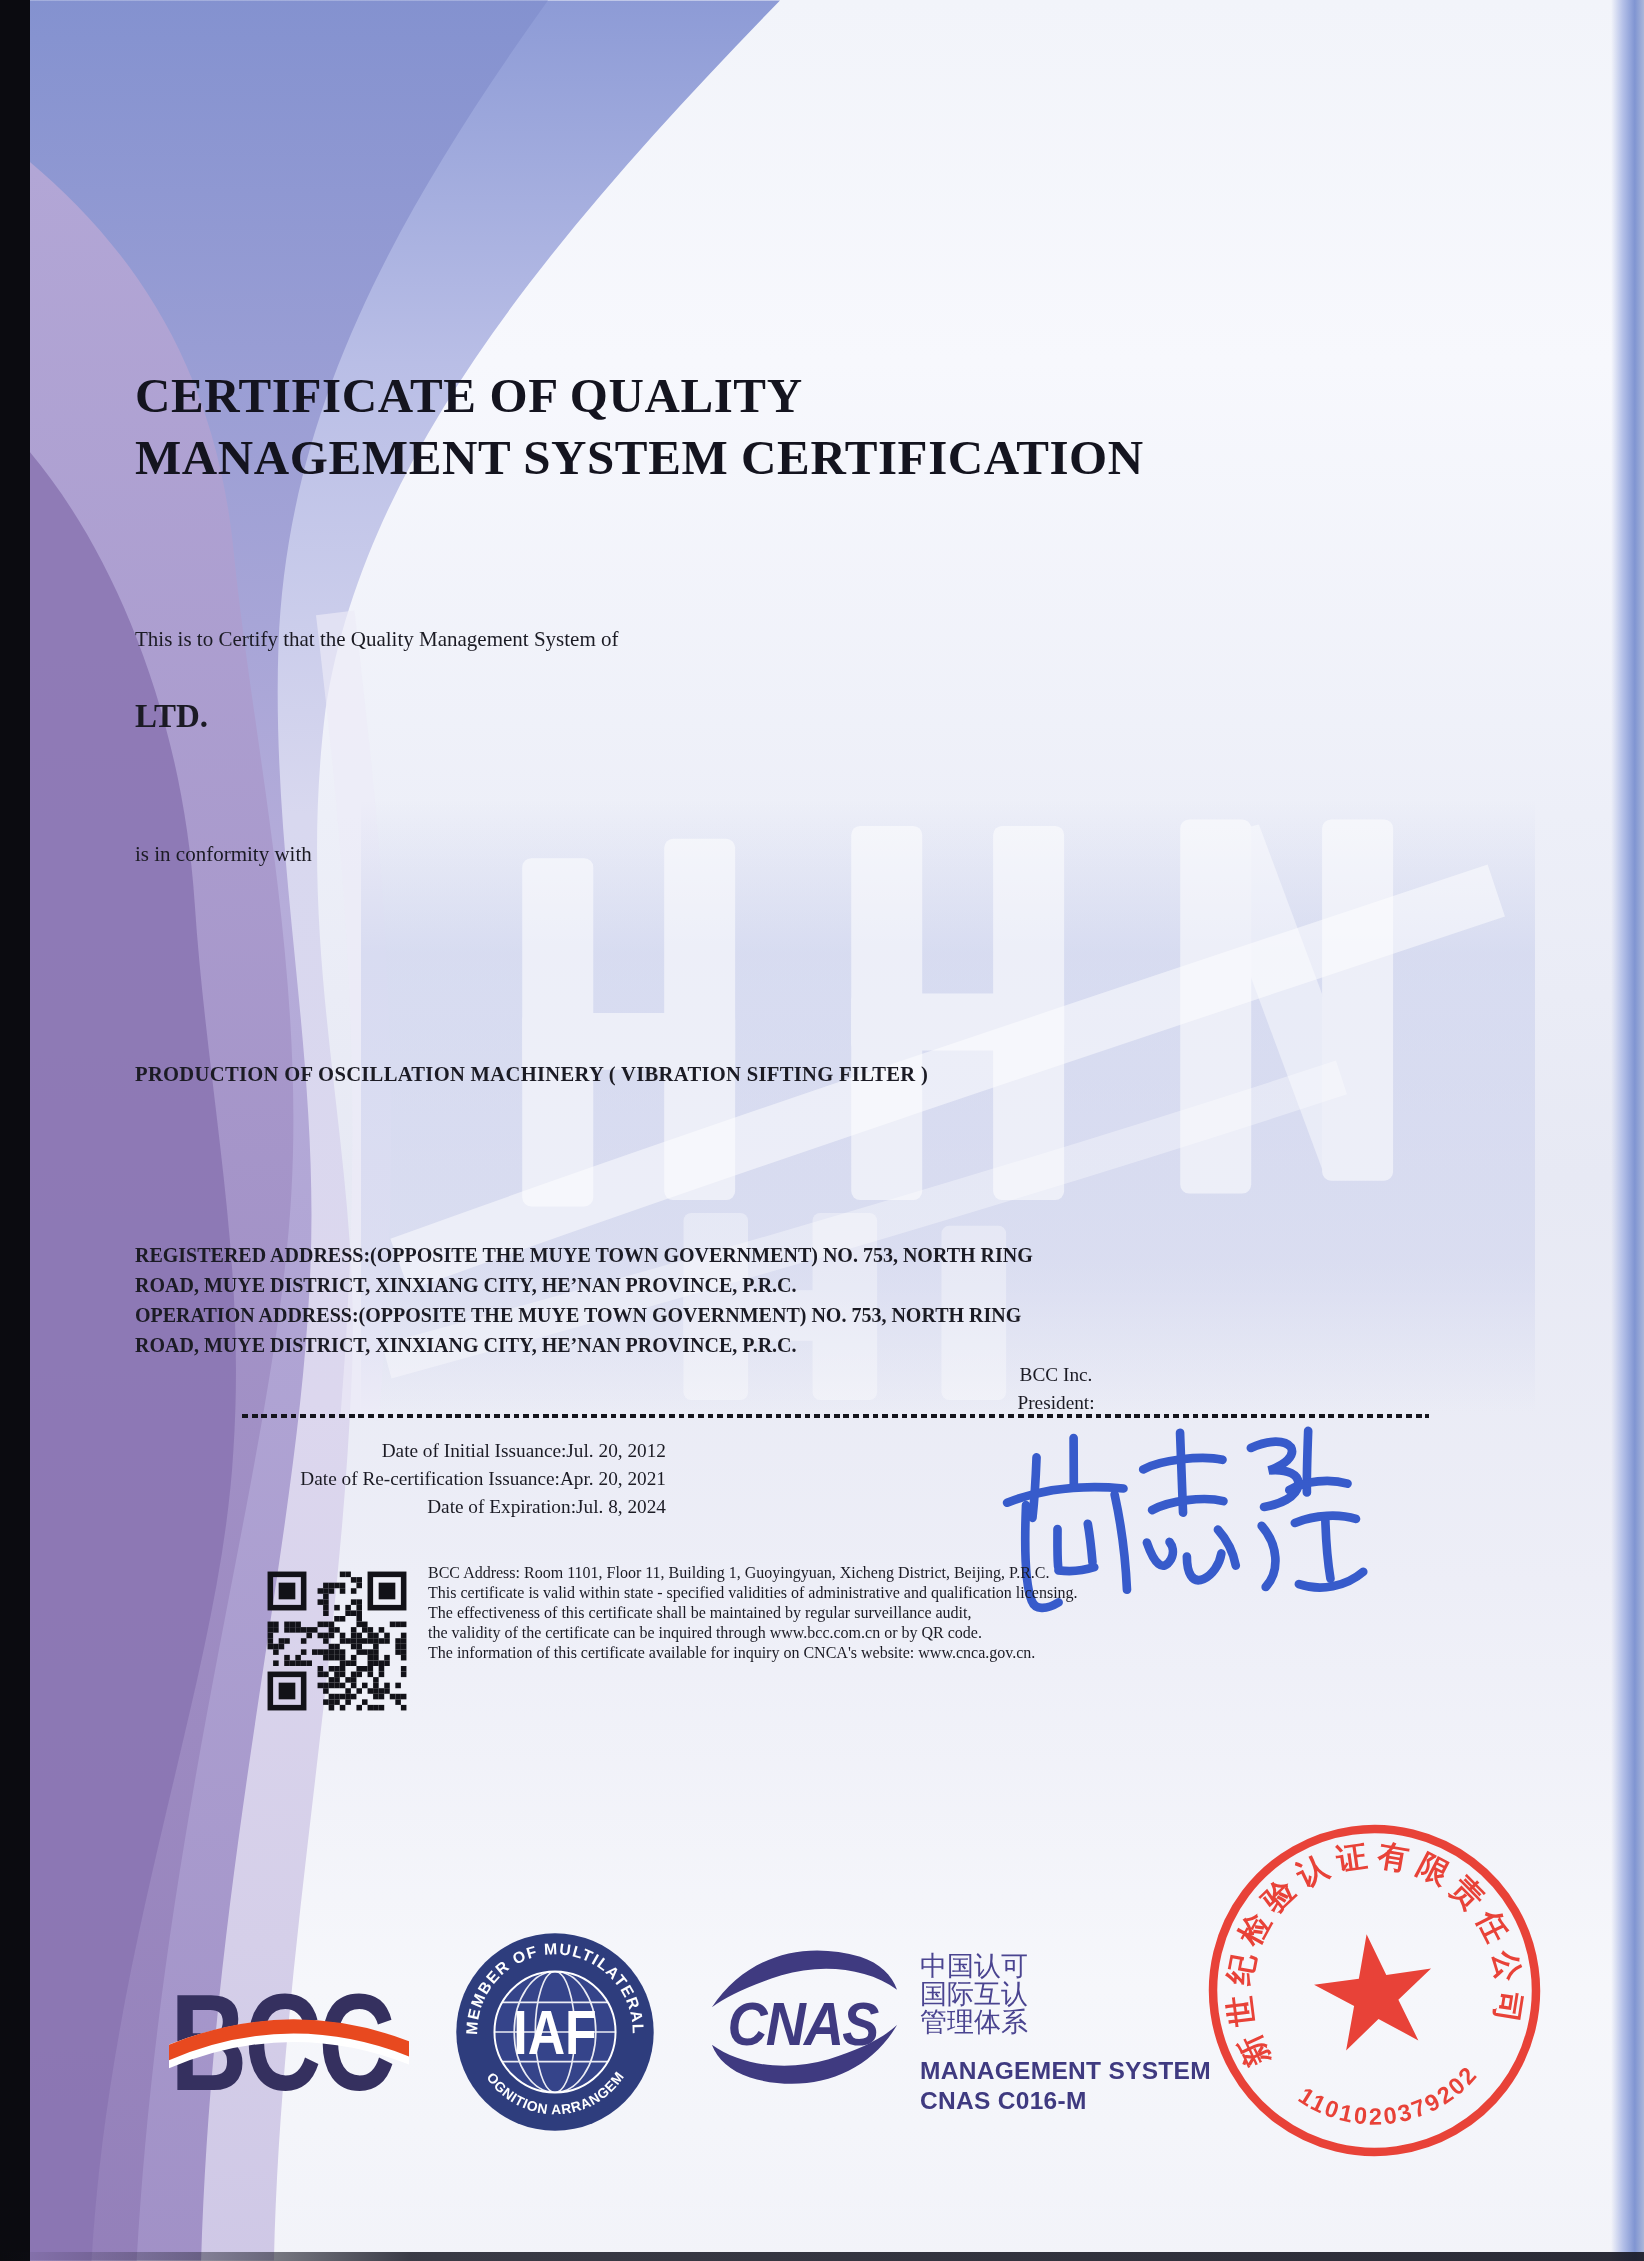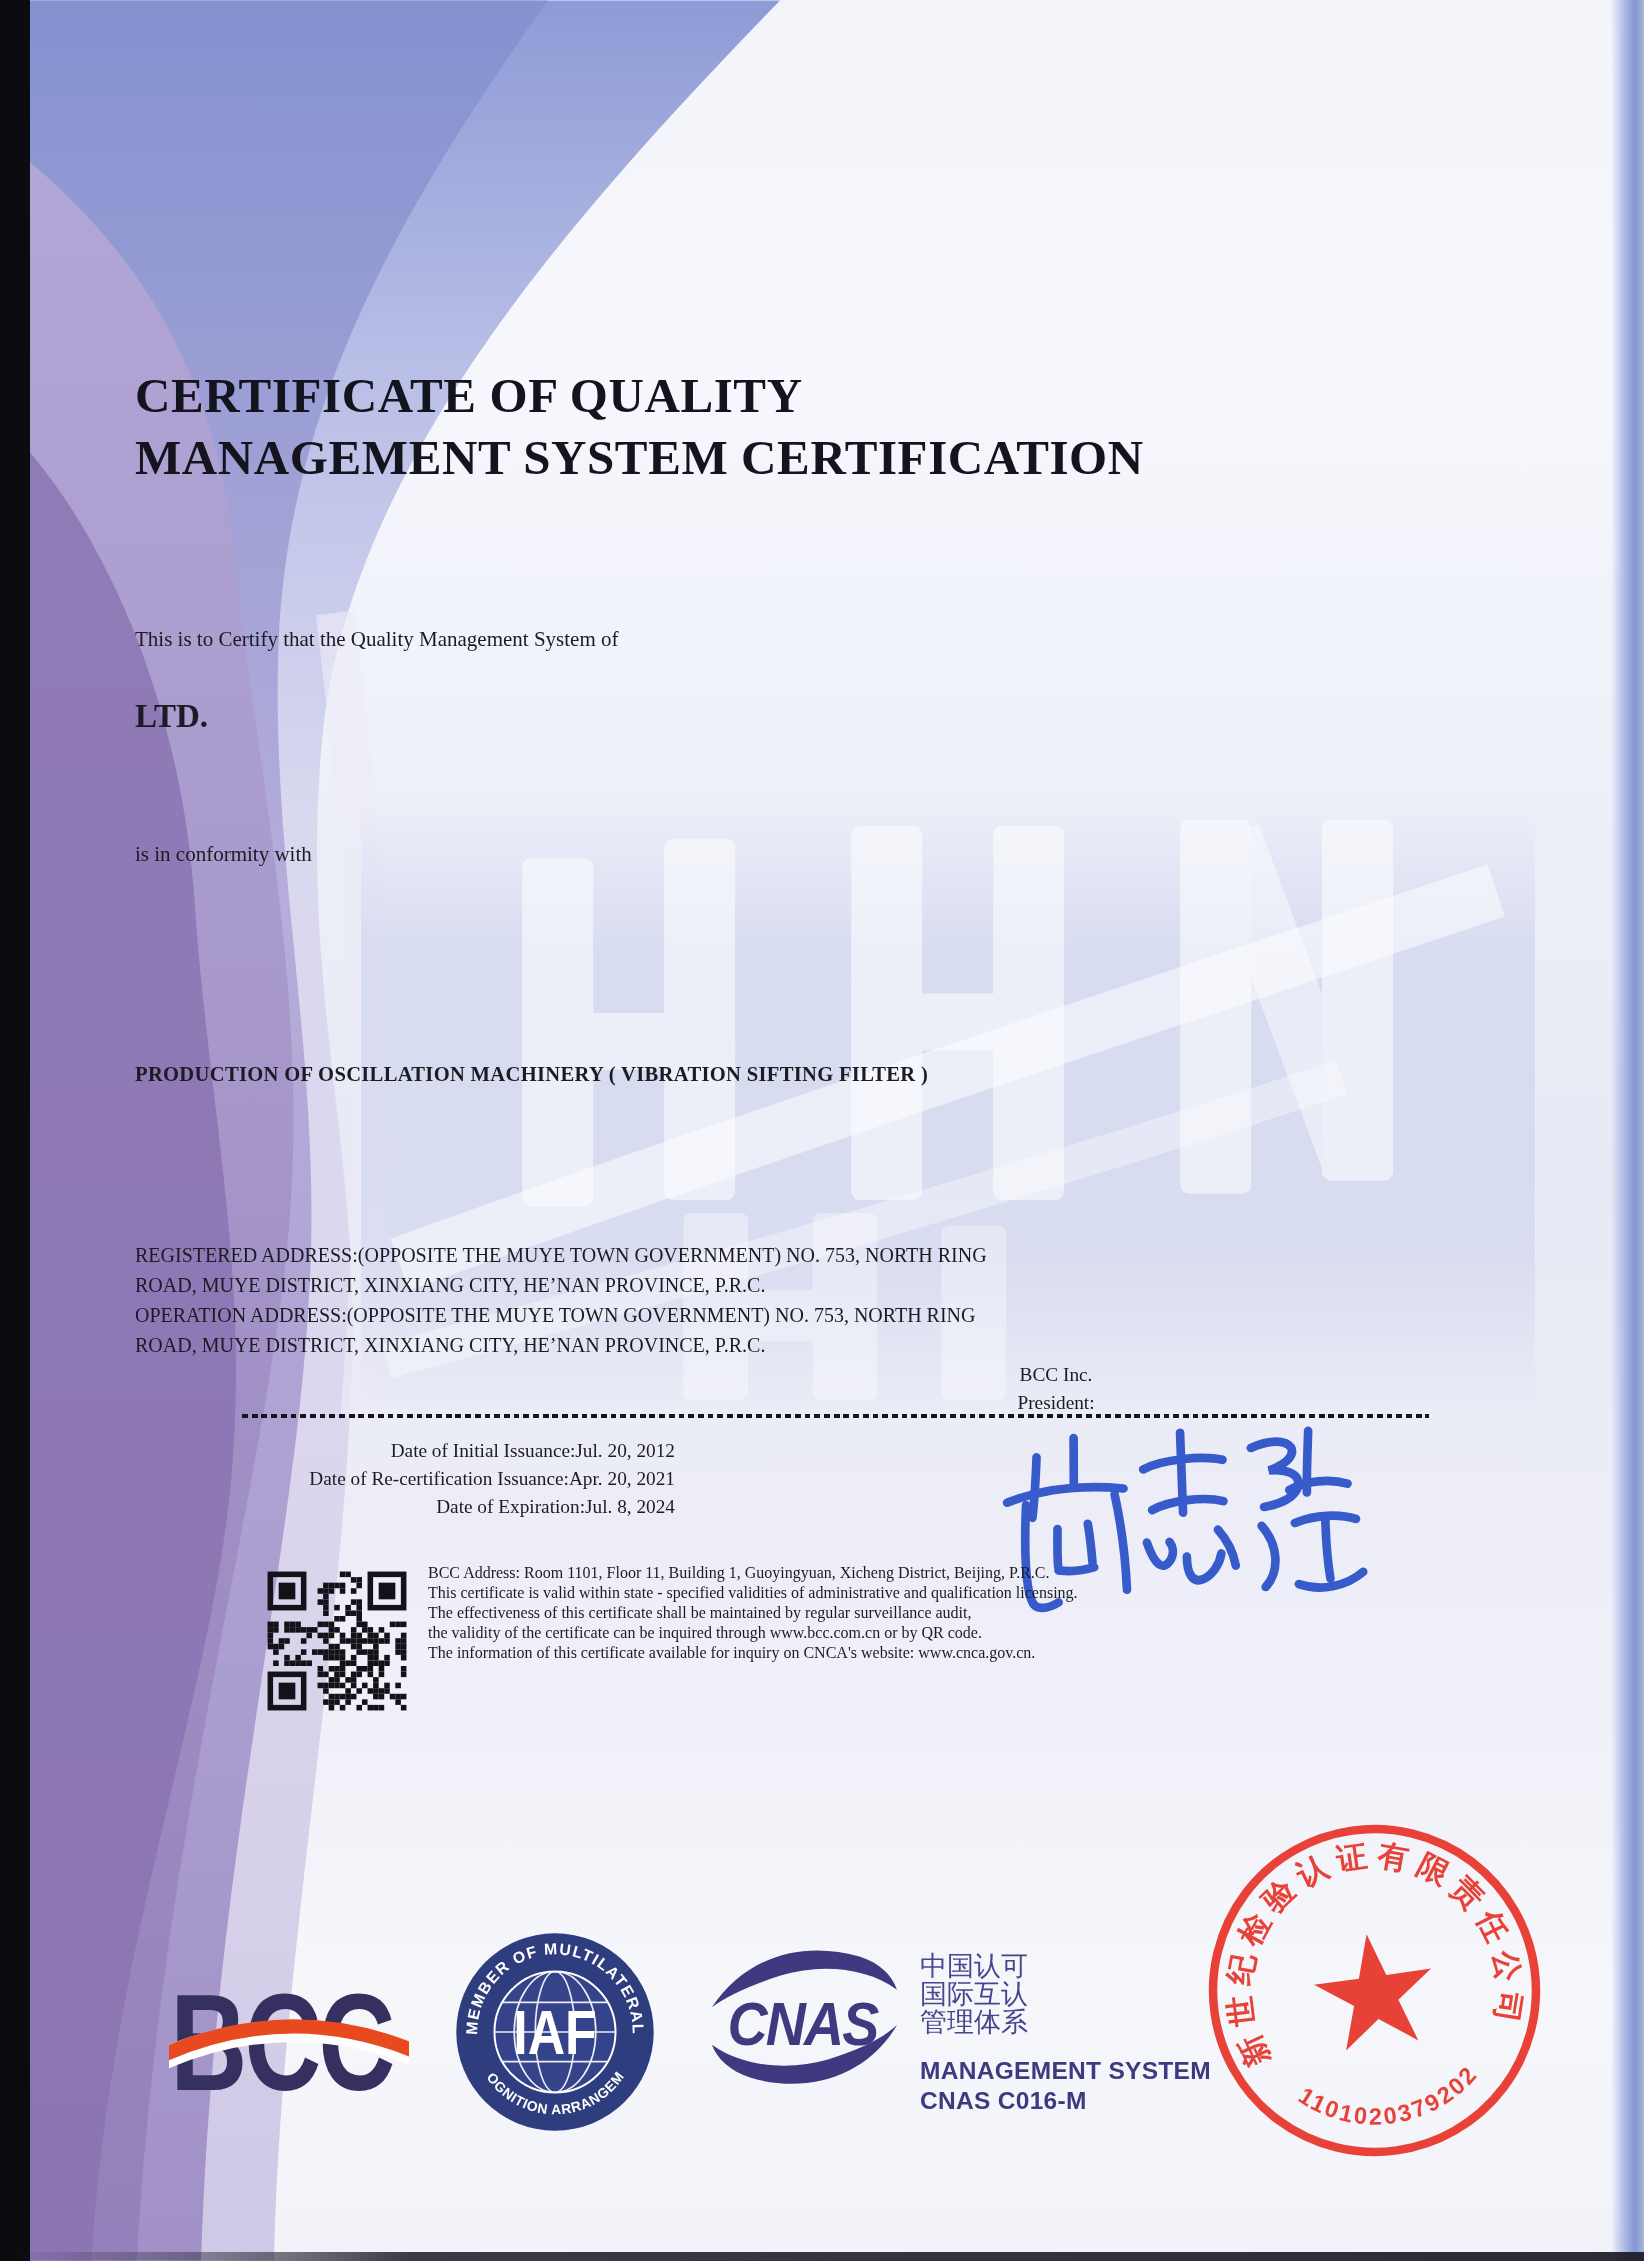--- a/index.html
+++ b/index.html
@@ -11,21 +11,21 @@
     font-family:"Liberation Serif", serif;
     color:#1b1b24;
   }
   .abs{position:absolute;}
   .ctr{left:135px;width:1451px;text-align:left;}
   .title{font-size:49px;line-height:62px;font-weight:bold;letter-spacing:0.6px;color:#14141f;}
   .meta{font-size:20.6px;line-height:30px;font-weight:bold;}
   .body33{font-size:21px;}
   .company{font-size:33px;line-height:39px;font-weight:bold;}
   .scope{font-size:20.6px;font-weight:bold;letter-spacing:0.3px;}
-  .addr{font-size:20px;line-height:30px;font-weight:normal;}
+  .addr{font-size:20px;line-height:30px;font-weight:bold;}
   .dates{font-size:19.3px;line-height:28px;text-align:right;}
   .issuer{font-size:19.3px;line-height:28px;}
   .fine{font-size:16px;line-height:20px;}
   .dotline{
     height:3.9px;
     background:repeating-linear-gradient(90deg,#15151d 0 5.8px,rgba(0,0,0,0) 5.8px 9.7px);
   }
   .cnline{font-size:27px;line-height:28px;color:#4a4490;font-family:Liberation Serif, serif;}
   .enline{font-size:24.5px;line-height:30px;font-weight:bold;color:#3f3a80;font-family:"Liberation Sans",sans-serif;letter-spacing:0.3px;}
   svg text{font-family:"Liberation Sans",sans-serif;}
@@ -112,21 +112,21 @@
 
   <div class="abs ctr addr" style="top:1240px;">
     <div>REGISTERED ADDRESS:(OPPOSITE THE MUYE TOWN GOVERNMENT) NO. 753, NORTH RING</div>
     <div>ROAD, MUYE DISTRICT, XINXIANG CITY, HE’NAN PROVINCE, P.R.C.</div>
     <div>OPERATION ADDRESS:(OPPOSITE THE MUYE TOWN GOVERNMENT) NO. 753, NORTH RING</div>
     <div>ROAD, MUYE DISTRICT, XINXIANG CITY, HE’NAN PROVINCE, P.R.C.</div>
   </div>
 
   <div class="abs dotline" style="left:242px;top:1414px;width:1187px;"></div>
 
-  <div class="abs dates" style="left:288px;top:1437px;width:387px;">
+  <div class="abs dates" style="left:279px;top:1437px;width:387px;">
     <div>Date of Initial Issuance:Jul. 20, 2012</div>
     <div>Date of Re-certification Issuance:Apr. 20, 2021</div>
     <div>Date of Expiration:Jul. 8, 2024</div>
   </div>
 
   <div class="abs issuer" style="left:927px;top:1361px;width:258px;text-align:center;">
     <div>BCC Inc.</div>
     <div>President:</div>
   </div>
 

